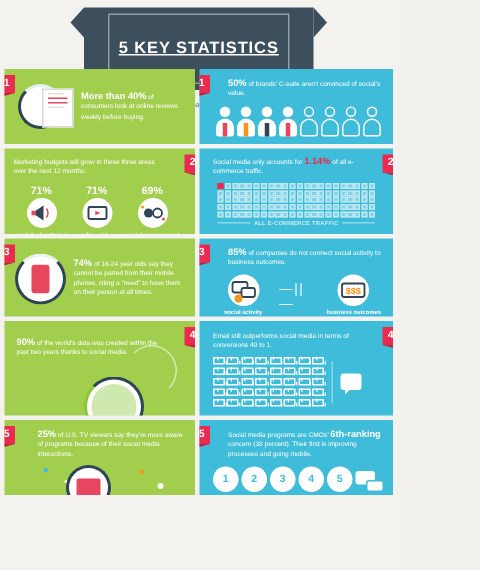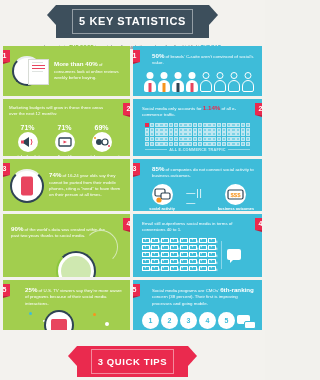--- a/index.html
+++ b/index.html
@@ -20,21 +20,21 @@
     padding: 4px 16px 4px 16px;
   }
   .ribbon:before, .ribbon:after {
     content: ""; position: absolute; top: 0; width: 0; height: 0;
     border-top: 10px solid transparent; border-bottom: 10px solid transparent;
   }
   .ribbon:before { left: -9px; border-right: 9px solid #3d4f5c; }
   .ribbon:after { right: -9px; border-left: 9px solid #3d4f5c; }
   .ribbon-in {
     border: 1px solid rgba(255,255,255,.45);
-    padding: 6px 6px; display: inline-block; line-height: 11px;
+    padding: 17px 6px; display: inline-block; line-height: 11px; text-decoration: underline;
   }
   .subtitle {
     margin: 6px 22px 0 22px; text-align: center;
     font-size: 4.6px; line-height: 7px; color: #5d6a72;
   }
   .good { color: #8cc63f; font-weight: bold; }
   .bad  { color: #3ab6d6; font-weight: bold; }
 
   
   .connectors { position: relative; height: 14px; margin: 0 26px; }
@@ -569,19 +569,14 @@
           <span class="nchat">
             <span class="b1"></span>
               <span class="b2"></span>
           </span>
         </div>
       </div>
 
     </div>
   </div>
 
-  <div class="ftr">
-    <div class="ribbon pink">
-      <span class="ribbon-in">3 QUICK TIPS</span>
-    </div>
-  </div>
 
 </div>
 
 </body></html>

